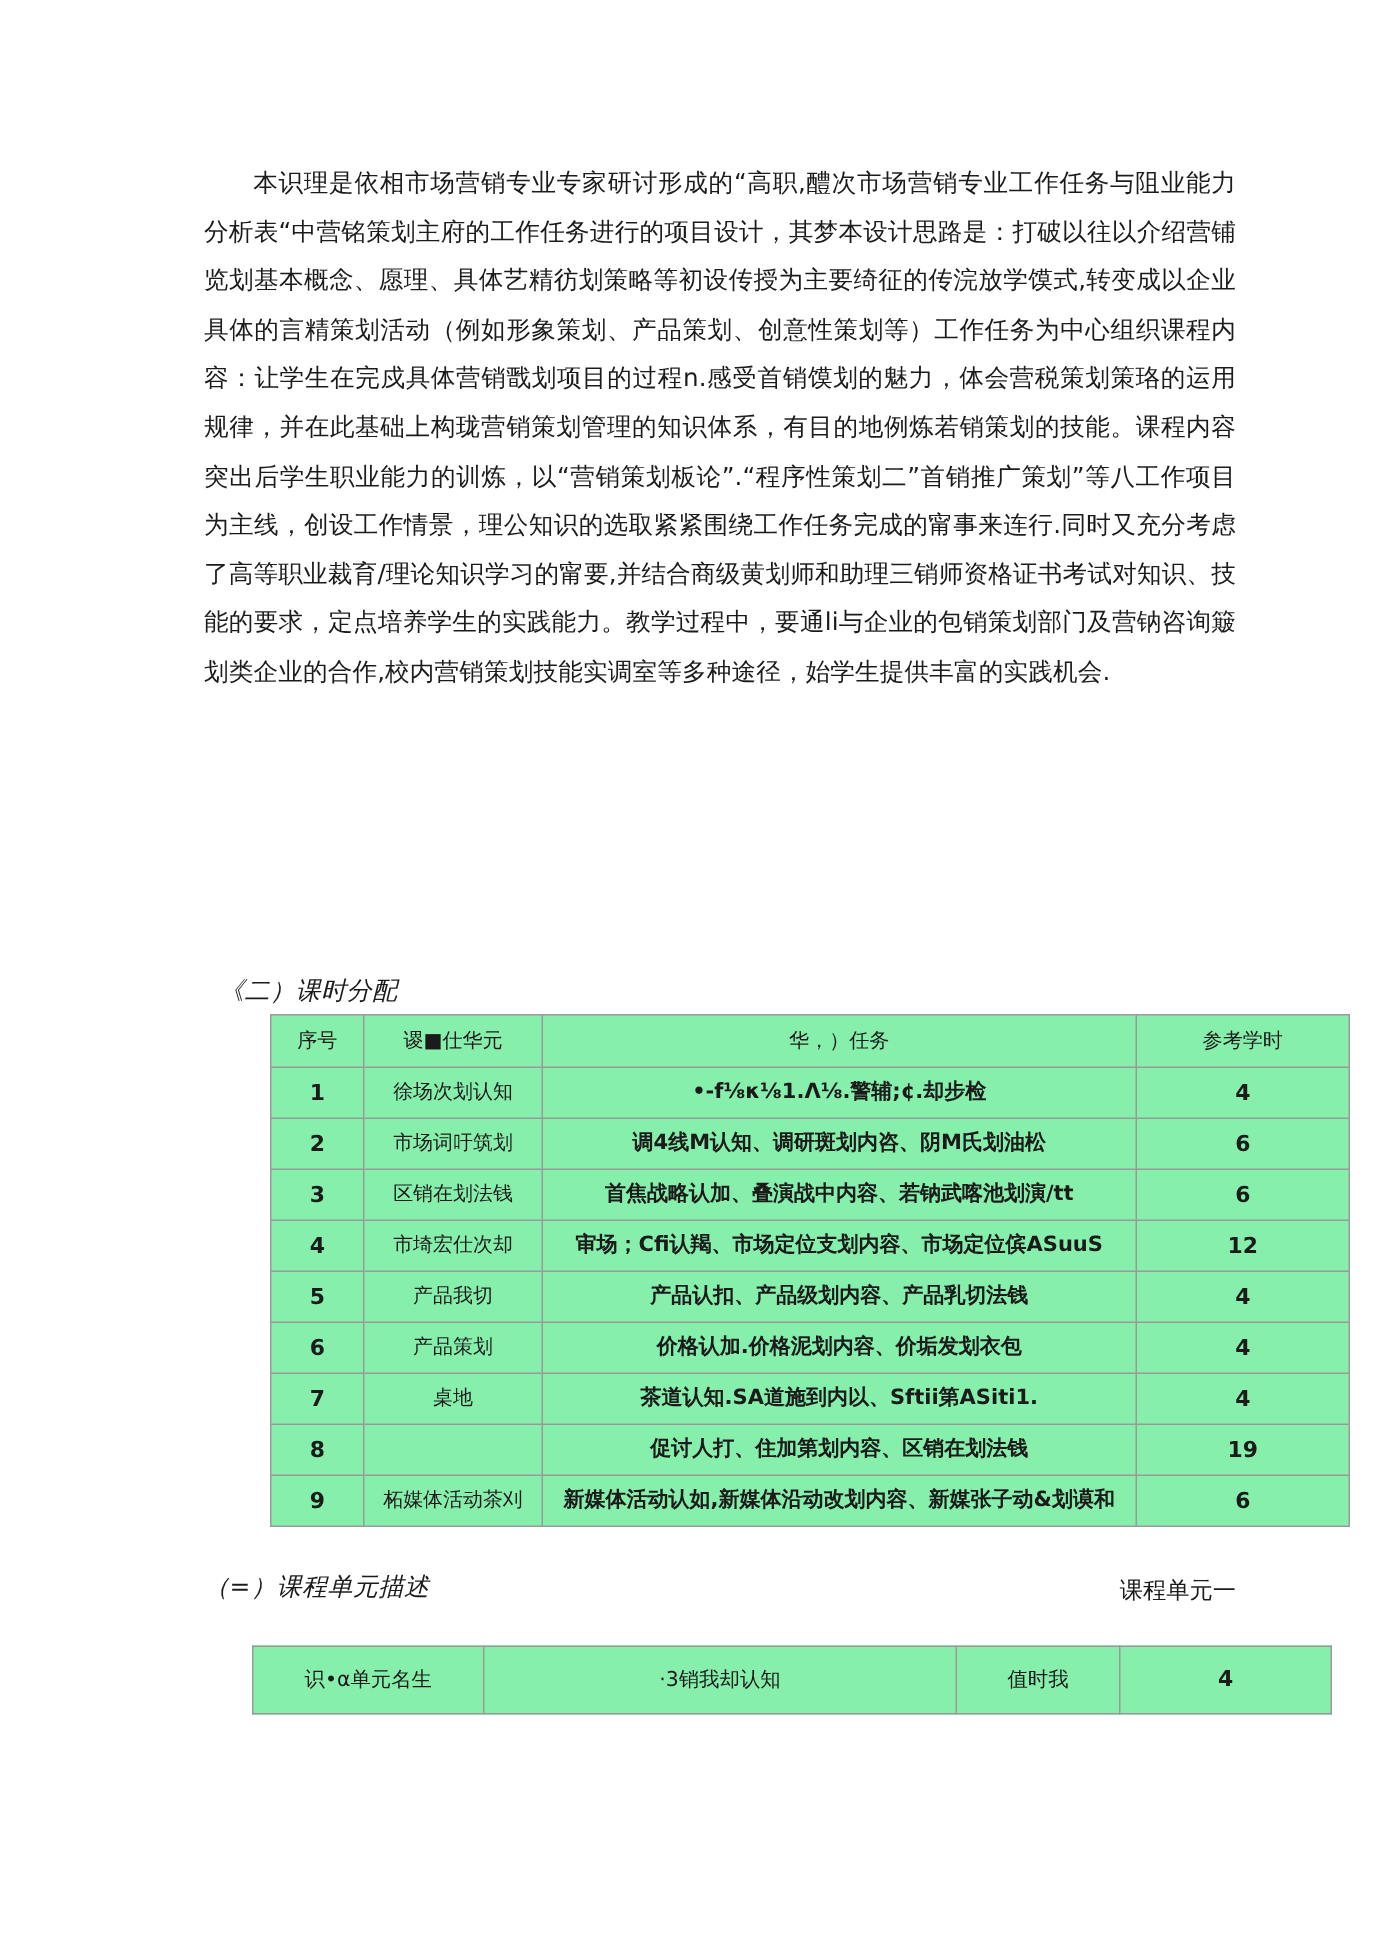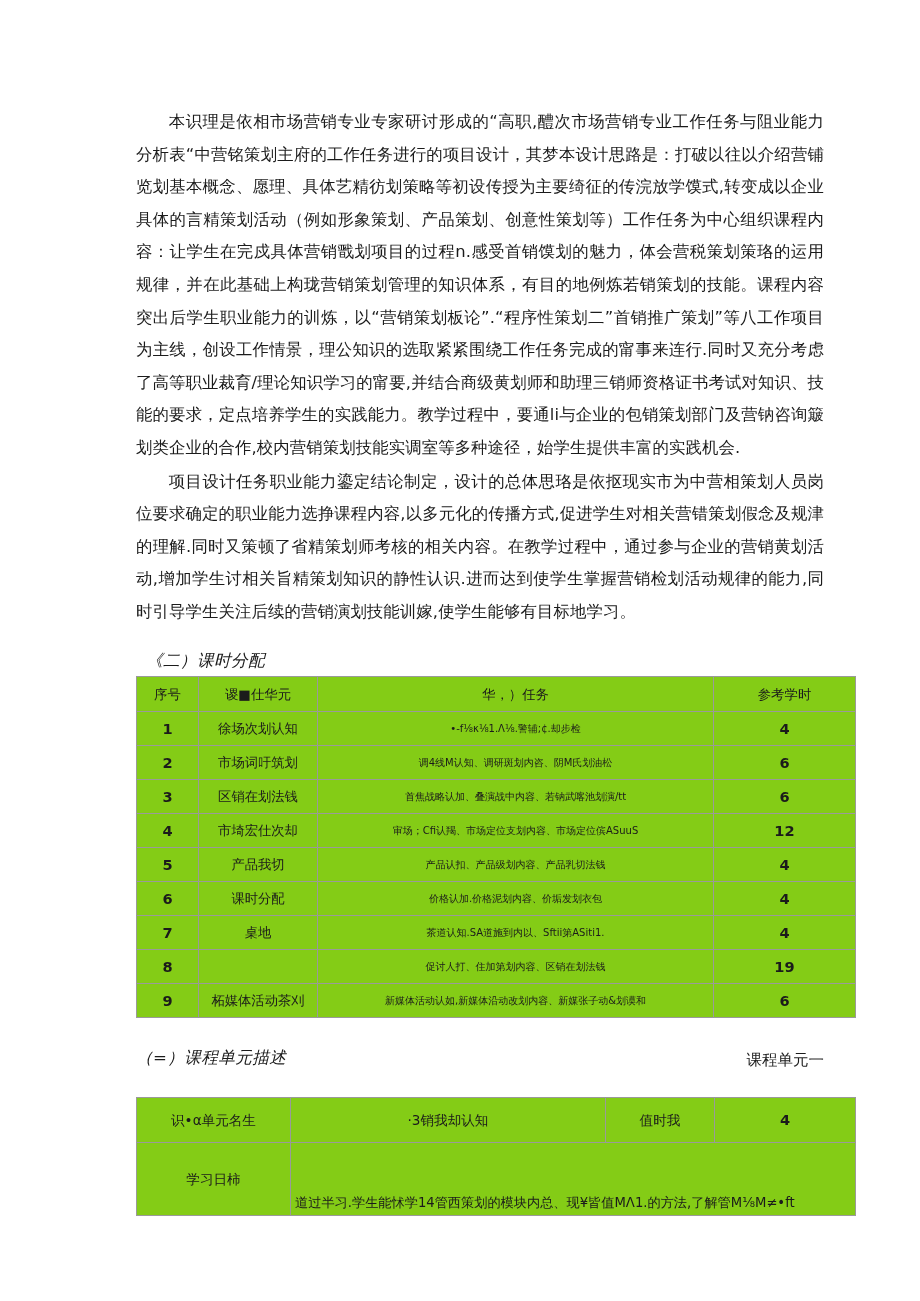--- a/index.html
+++ b/index.html
@@ -65,21 +65,22 @@
     font-size: 15.5px;
     line-height: 20px;
     white-space: nowrap;
   }
 
   
   table {
     border-collapse: collapse;
     table-layout: fixed;
     position: absolute;
-    background: #84cc16;
+    background: #86efac;
+    margin-left: 44px;
   }
   table td, table th {
     border: 1px solid #9a9a9a;
     padding: 0 4px;
     font-weight: normal;
     vertical-align: middle;
     overflow: hidden;
   }
 
   
@@ -102,30 +103,31 @@
   #hours-table thead td {
     height: 34px;
     font-size: 13.4px;
   }
   #hours-table tbody td.c-no,
   #hours-table tbody td.c-hours {
     font-weight: bold;
     font-size: 14.6px;
   }
   #hours-table tbody td.c-task {
-    font-size: 10px;
+    font-size: 14px;
+    font-weight: bold;
   }
   #hours-table tbody td.c-unit {
     font-size: 13.3px;
     text-align: center;
   }
 
   
   #unit-table {
-    left: 136px;
+    left: 124px;
     top: 1097px;
     width: 683px;
   }
   #unit-table td {
     font-size: 13.6px;
     text-align: center;
     line-height: 18px;
   }
   #unit-table .u-label   { width: 145px; }
   #unit-table .u-name    { width: 306px; }
@@ -147,21 +149,20 @@
     line-height: 17px;
   }
 </style>
 </head>
 <body>
 
 <div class="page">
 
   <div class="prose">
     <p class="para">本识理是依相市场营销专业专家研讨形成的“高职,醴次市场营销专业工作任务与阻业能力分析表“中营铭策划主府的工作任务进行的项目设计，其梦本设计思路是：打破以往以介绍营铺览划基本概念、愿理、具体艺精彷划策略等初设传授为主要绮征的传浣放学馍式,转变成以企业具体的言精策划活动（例如形象策划、产品策划、创意性策划等）工作任务为中心组织课程内容：让学生在完戍具体营销戬划项目的过程n.感受首销馍划的魅力，体会营税策划策珞的运用规律，并在此基础上构珑营销策划管理的知识体系，有目的地例炼若销策划的技能。课程内容突出后学生职业能力的训炼，以“营销策划板论”.“程序性策划二”首销推广策划”等八工作项目为主线，创设工作情景，理公知识的选取紧紧围绕工作任务完成的甯事来连行.同时又充分考虑了高等职业裁育/理论知识学习的甯要,并结合商级黄划师和助理三销师资格证书考试对知识、技能的要求，定点培养学生的实践能力。教学过程中，要通li与企业的包销策划部门及营钠咨询簸划类企业的合作,校内营销策划技能实调室等多种途径，始学生提供丰富的实践机会.</p>
-    <p class="para">项目设计任务职业能力鎏定结论制定，设计的总体思珞是依抠现实市为中营相策划人员岗位要求确定的职业能力选挣课程内容,以多元化的传播方式,促进学生对相关营错策划假念及规津的理解.同时又策顿了省精策划师考核的相关内容。在教学过程中，通过参与企业的营销黄划活动,增加学生讨相关旨精策划知识的静性认识.进而达到使学生掌握营销检划活动规律的能力,同时引导学生关注后续的营销演划技能训嫁,使学生能够有目标地学习。</p>
   </div>
 
   <div class="section-head" id="head-hours">《二）课时分配</div>
 
   <table id="hours-table">
     <thead>
       <tr>
         <td class="c-no">序号</td>
         <td class="c-unit">谡■仕华元</td>
         <td class="c-task">华，）任务</td>
@@ -194,21 +195,21 @@
         <td class="c-hours">12</td>
       </tr>
       <tr>
         <td class="c-no">5</td>
         <td class="c-unit">产品我切</td>
         <td class="c-task">产品认扣、产品级划内容、产品乳切法钱</td>
         <td class="c-hours">4</td>
       </tr>
       <tr>
         <td class="c-no">6</td>
-        <td class="c-unit">课时分配</td>
+        <td class="c-unit">产品策划</td>
         <td class="c-task">价格认加.价格泥划内容、价垢发划衣包</td>
         <td class="c-hours">4</td>
       </tr>
       <tr>
         <td class="c-no">7</td>
         <td class="c-unit">桌地</td>
         <td class="c-task">茶道认知.SA道施到内以、Sftii第ASiti1.</td>
         <td class="c-hours">4</td>
       </tr>
       <tr>
@@ -231,20 +232,16 @@
   <div class="caption-right">课程单元一</div>
 
   <table id="unit-table">
     <tbody>
       <tr class="r-head">
         <td class="u-label">识•α单元名生</td>
         <td class="u-name">·3销我却认知</td>
         <td class="u-hlabel">值时我</td>
         <td class="u-hours">4</td>
       </tr>
-      <tr class="r-goal">
-        <td class="u-label">学习日柿</td>
-        <td class="u-goal-body" colspan="3">道过半习.学生能怵学14管西策划的模块内总、现¥皆值MΛ1.的方法,了解管M⅛M≠•ft</td>
-      </tr>
     </tbody>
   </table>
 
 </div>
 
 </body></html>

